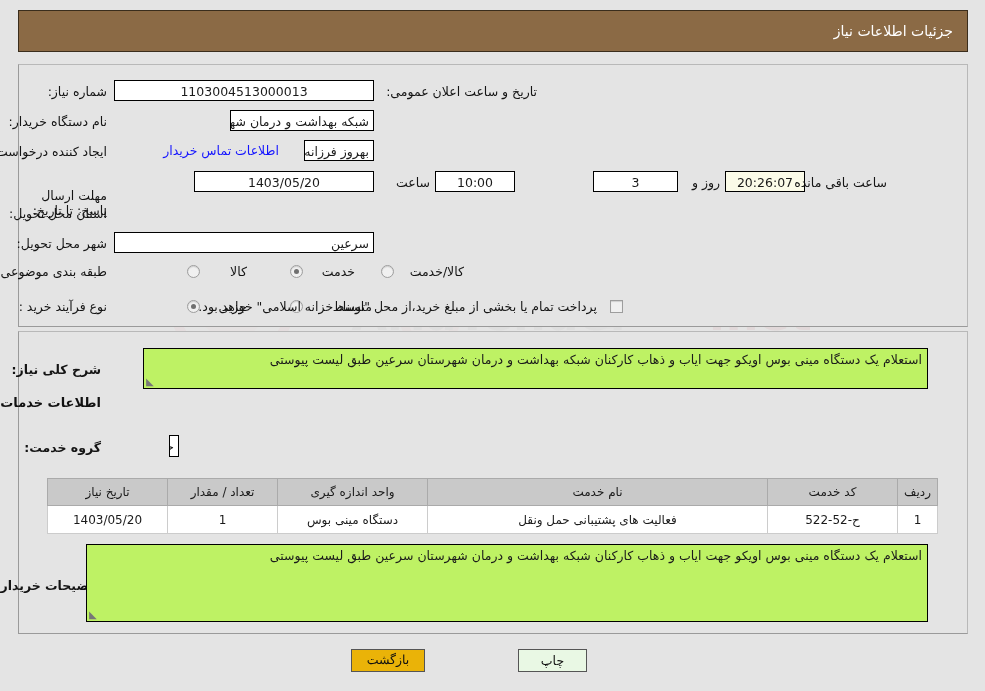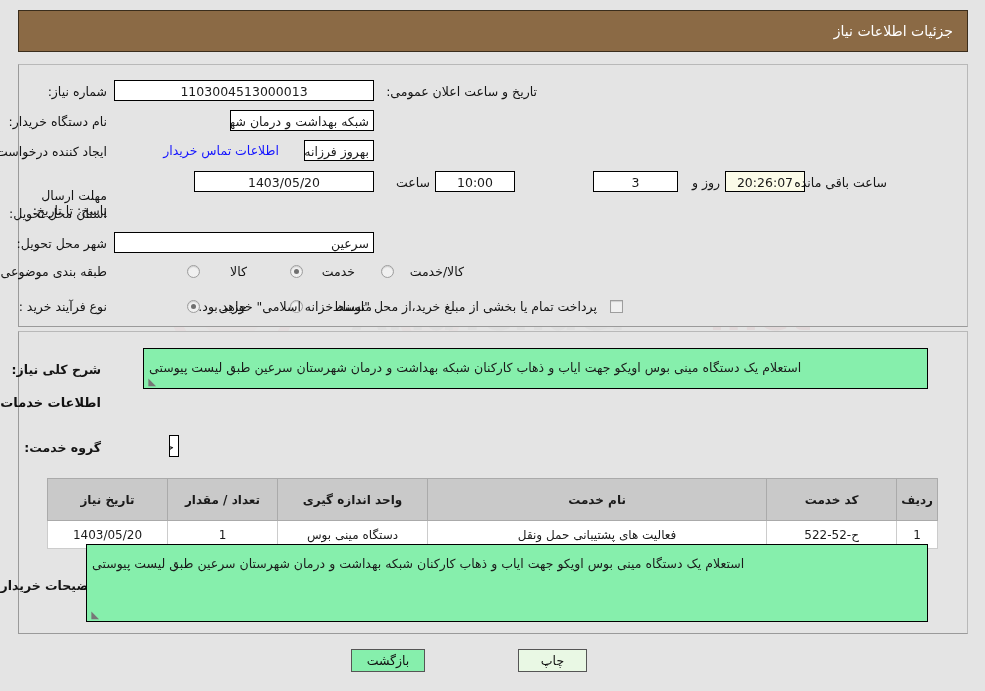--- a/index.html
+++ b/index.html
@@ -88,27 +88,27 @@
     position: absolute;
     width: 13px; height: 13px;
     background: #f0f0f0;
     border: 1px solid #9d9d9d;
     box-shadow: inset 0 1px 1px rgba(0,0,0,.14);
   }
 
   
   .ta {
     position: absolute;
-    background: #86efac;
+    background: #bef264;
     border: 1px solid #000000;
     font-size: 12.5px;
     color: #1a1a1a;
     line-height: 17px;
-    padding: 10px 5px;
-    text-align: left;
+    padding: 2px 5px;
+    text-align: right;
     overflow: hidden;
   }
   .ta .grip {
     position: absolute; left: 2px; bottom: 1px;
     width: 10px; height: 10px;
     color: #777; font-size: 10px; line-height: 10px;
     transform: scaleX(-1);
   }
 
   
@@ -124,22 +124,22 @@
     left: 47px; top: 478px;
     width: 891px;
     border-collapse: collapse;
     font-size: 12px;
     background: #ffffff;
   }
   table.grid th {
     background: #c9c9c9;
     border: 1px solid #aaaaaa;
     color: #1a1a1a;
-    font-weight: bold;
-    height: 42px;
+    font-weight: normal;
+    height: 27px;
     padding: 2px 4px;
     text-align: center;
     white-space: nowrap;
   }
   table.grid td {
     background: #ffffff;
     border: 1px solid #cccccc;
     height: 28px;
     padding: 2px 6px;
     text-align: center;
@@ -151,21 +151,21 @@
     position: absolute;
     height: 23px;
     border: 1px solid #555555;
     font-size: 12.5px;
     line-height: 21px;
     text-align: center;
     color: #111;
     cursor: pointer;
     font-family: "DejaVu Sans", "Liberation Sans", sans-serif;
   }
-  .btn.back  { background: #86efac; }
+  .btn.back  { background: #eab308; font-family: Liberation Serif, serif; }
   .btn.print { background: #e9f8e4; }
 
   
   .watermark {
     position: absolute;
     left: 0; top: 0; width: 985px; height: 691px;
     pointer-events: none;
     opacity: .30;
   }
 </style>

